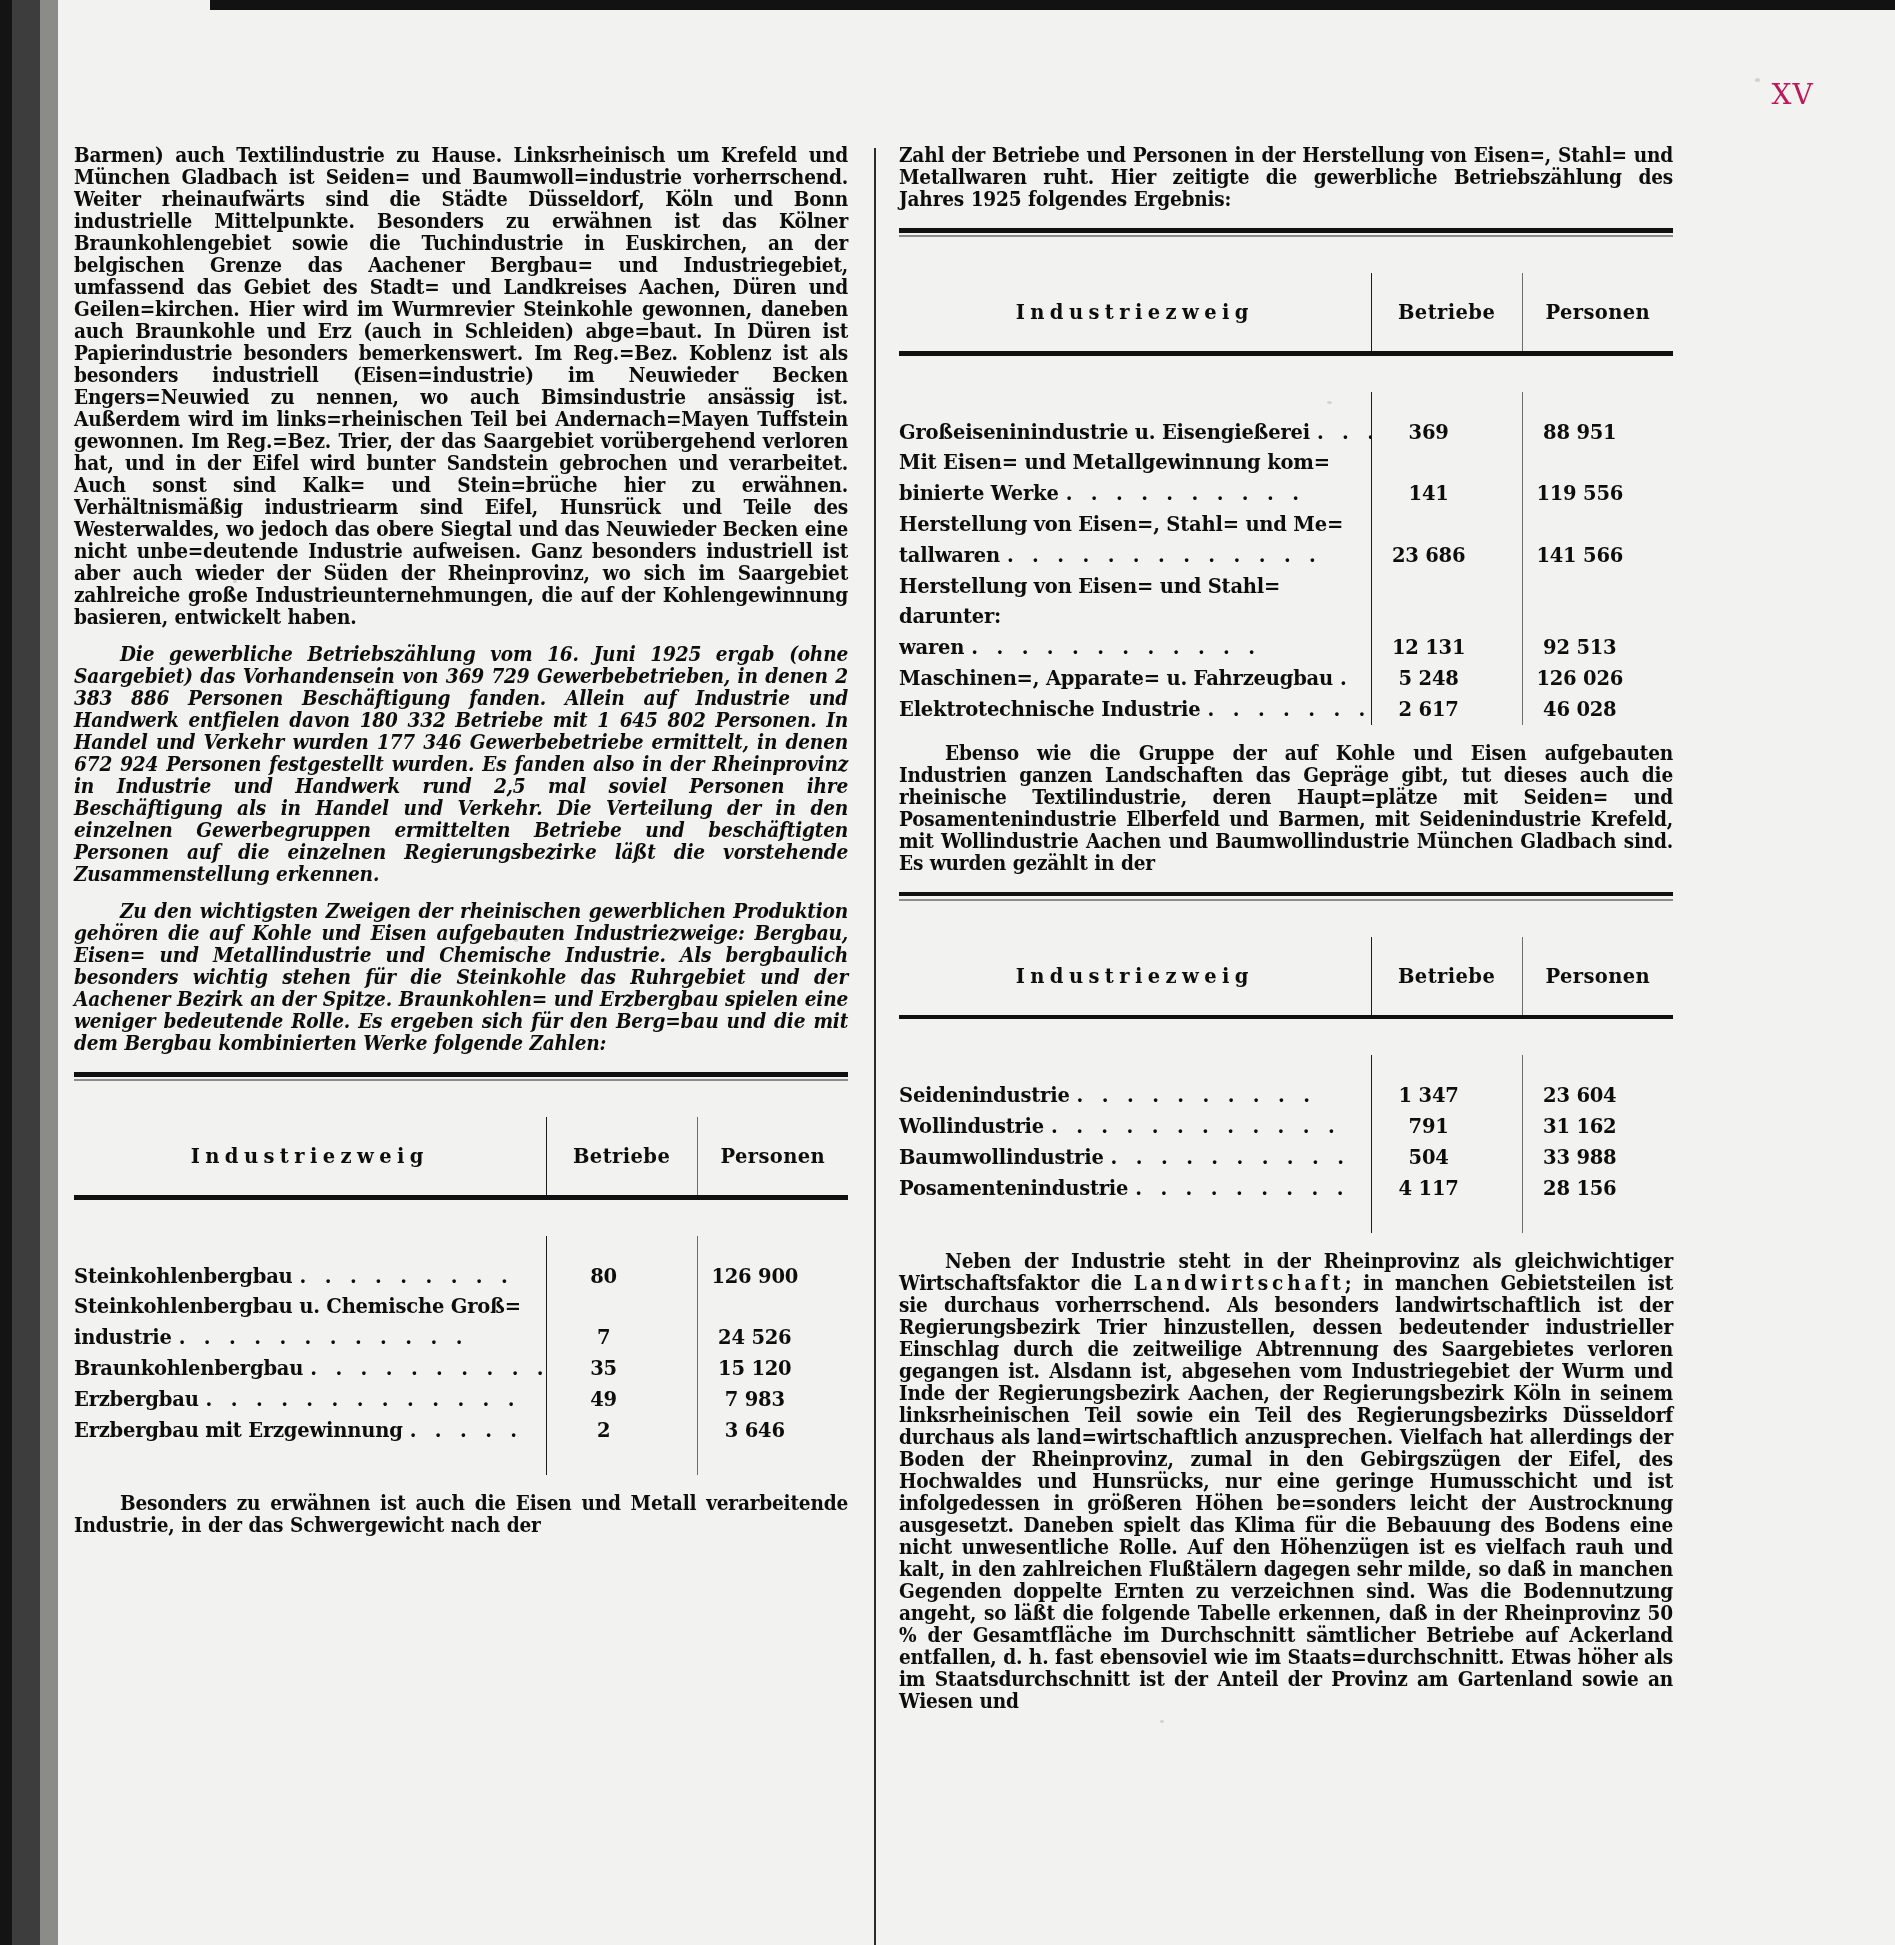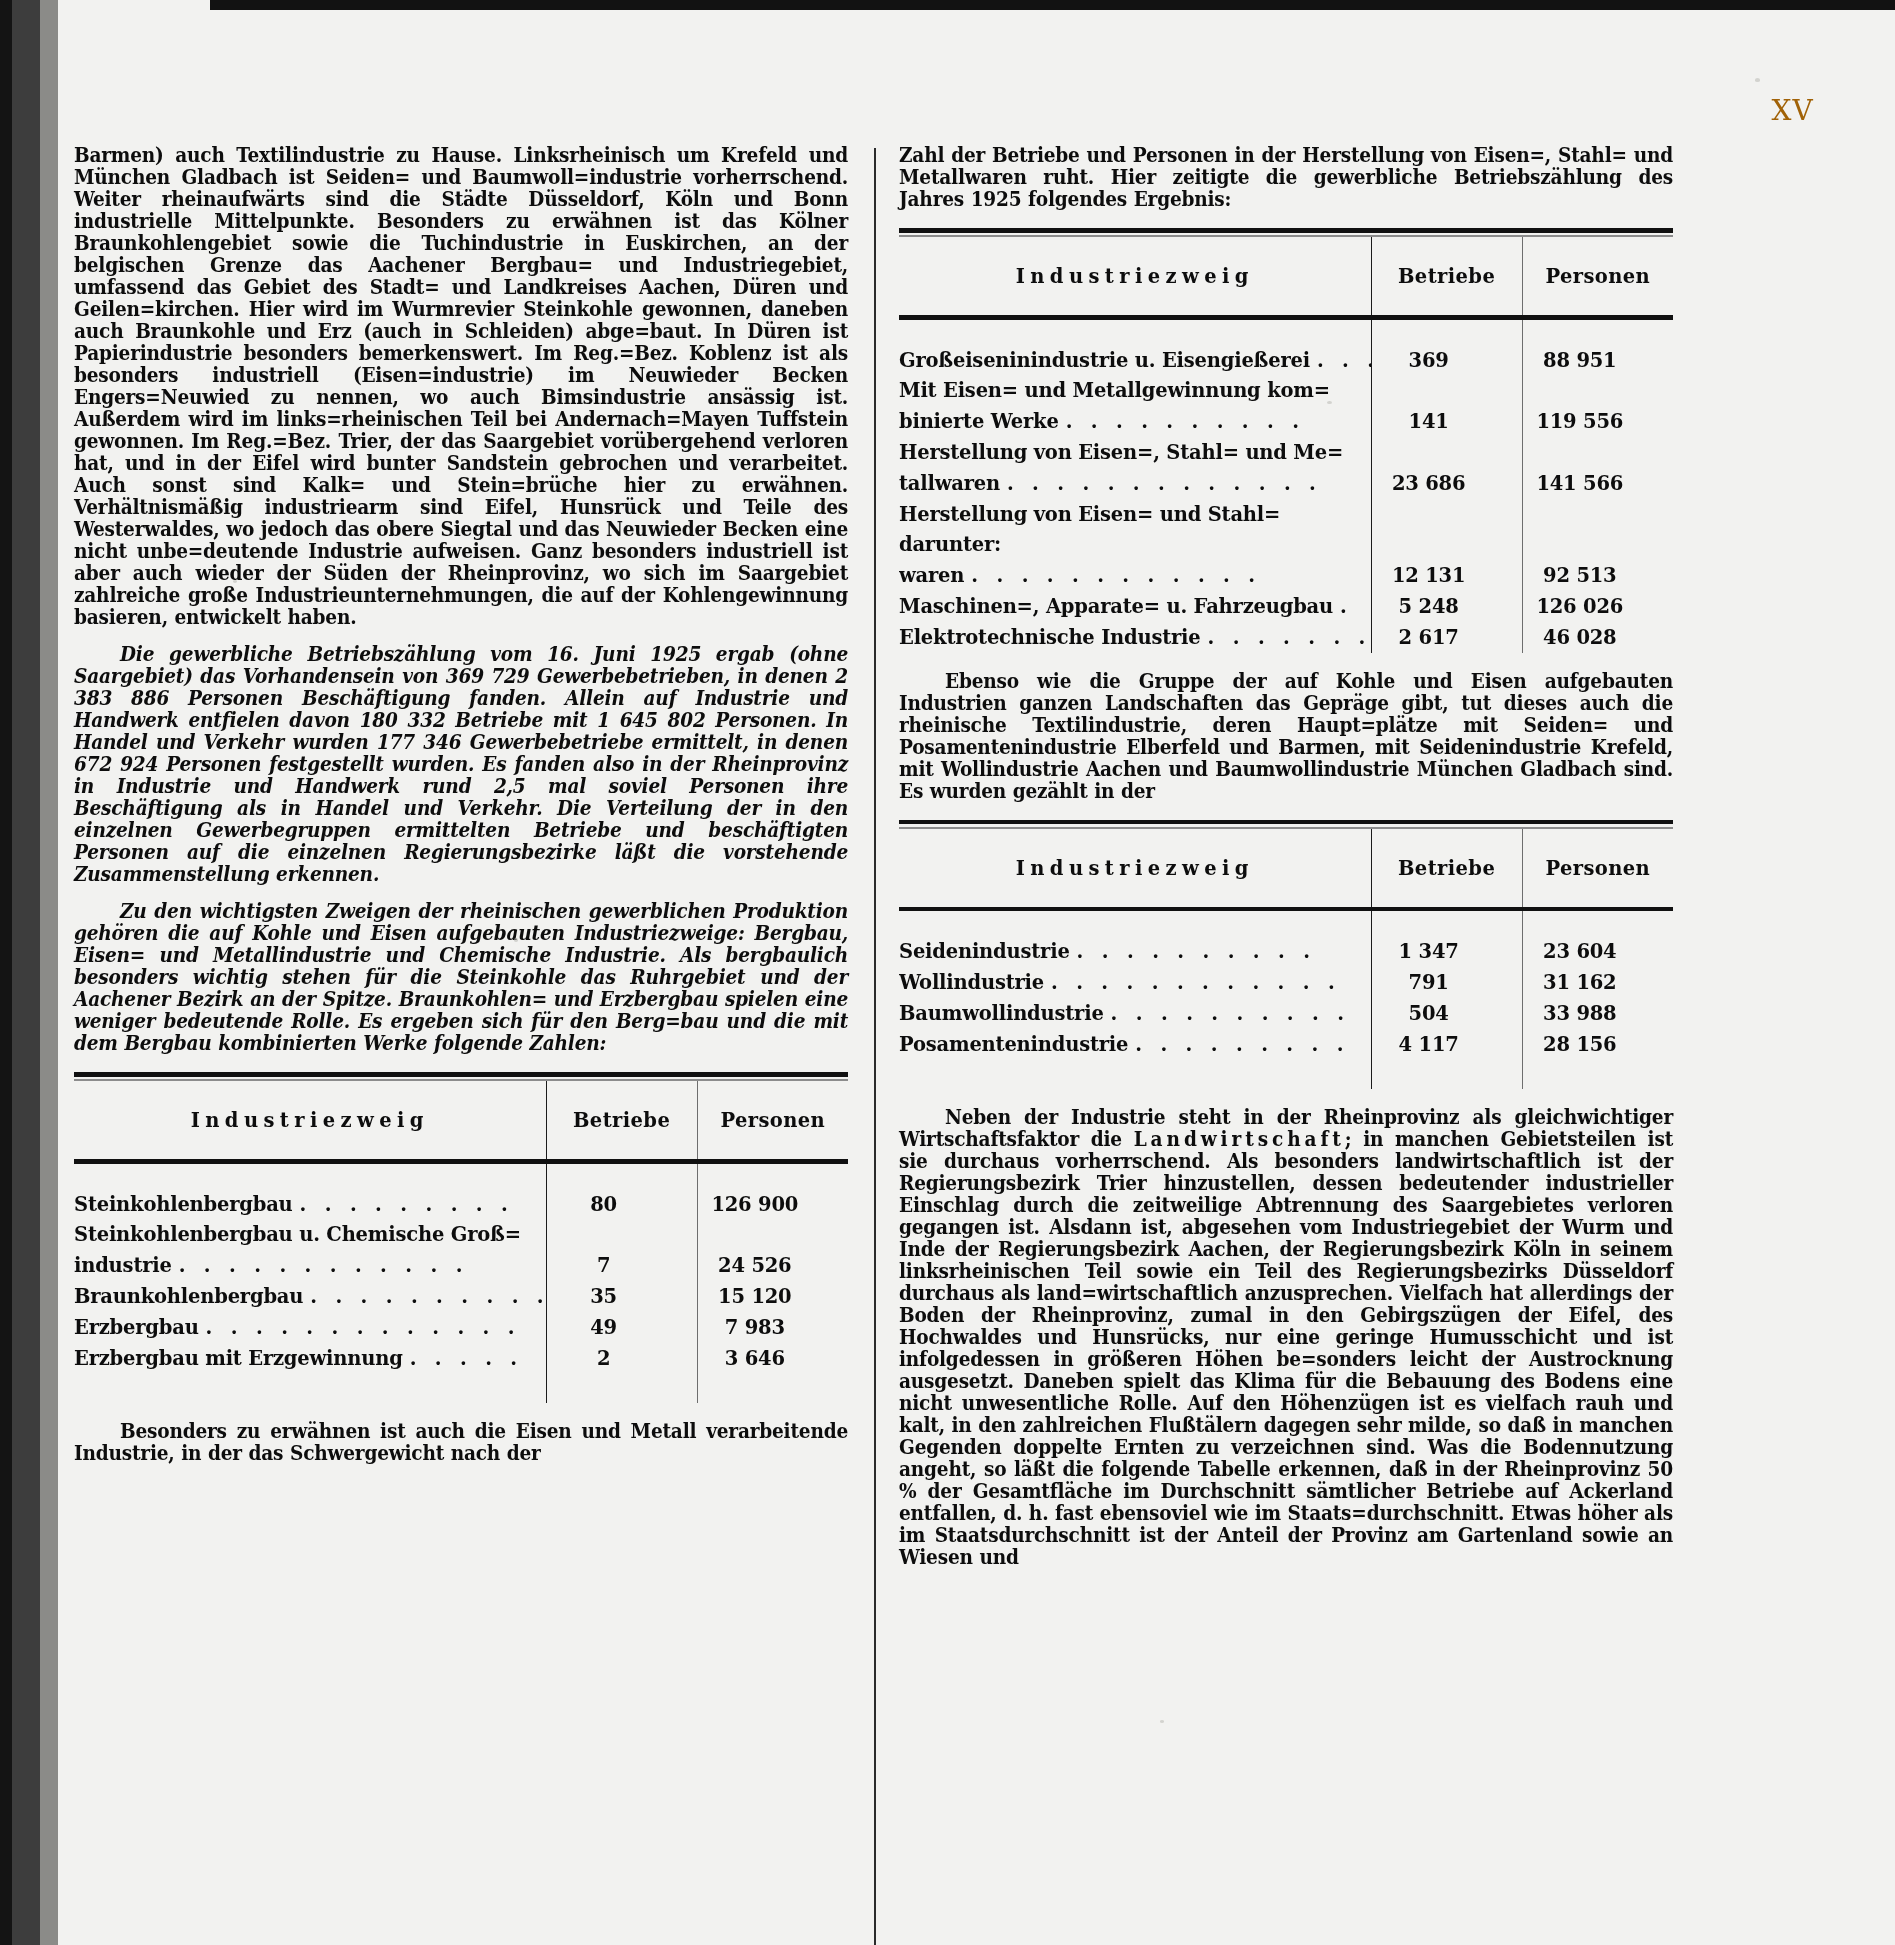--- a/index.html
+++ b/index.html
@@ -51,23 +51,22 @@
     height: 2498px;
     background: #8b8b88;
   }
 
   .folio {
     position: absolute;
     right: 82px;
     top: 78px;
     font-size: 28px;
     letter-spacing: 1.2px;
-    color: #a16207;
+    color: #be185d;
     font-family: "DejaVu Serif", "Liberation Serif", serif;
-    margin-top: 16px;
   }
 
   .columns {
     position: absolute;
     left: 74px;
     top: 144px;
     width: 1732px;
     height: 2311px;
   }
 
@@ -127,20 +126,21 @@
   .tbl .rule-mid {
     height: 4.3px;
     background: #111;
     width: 100%;
   }
 
   .tbl table {
     border-collapse: collapse;
     width: 100%;
     table-layout: fixed;
+    margin-top: 36px;
   }
   .tbl col.c-name { width: 61%; }
   .tbl col.c-b    { width: 19.5%; }
   .tbl col.c-p    { width: 19.5%; }
 
   .tbl th, .tbl td {
     padding: 0;
     vertical-align: middle;
     color: #0d0d0d;
   }

